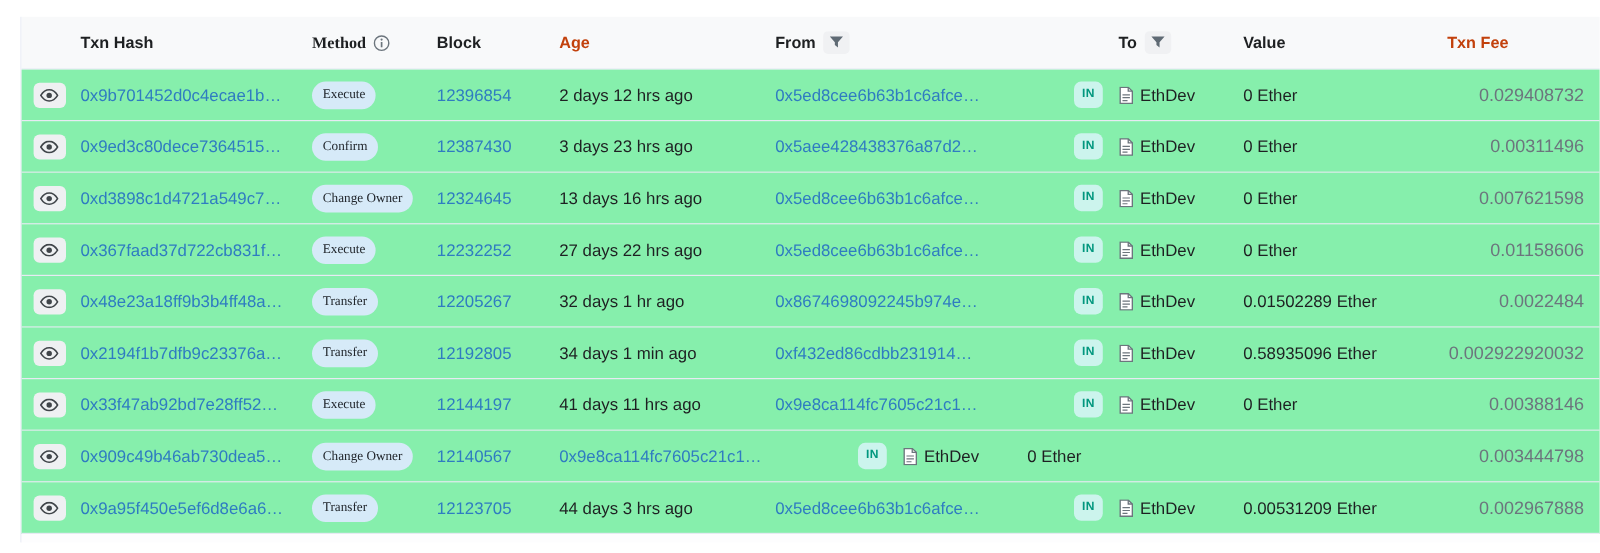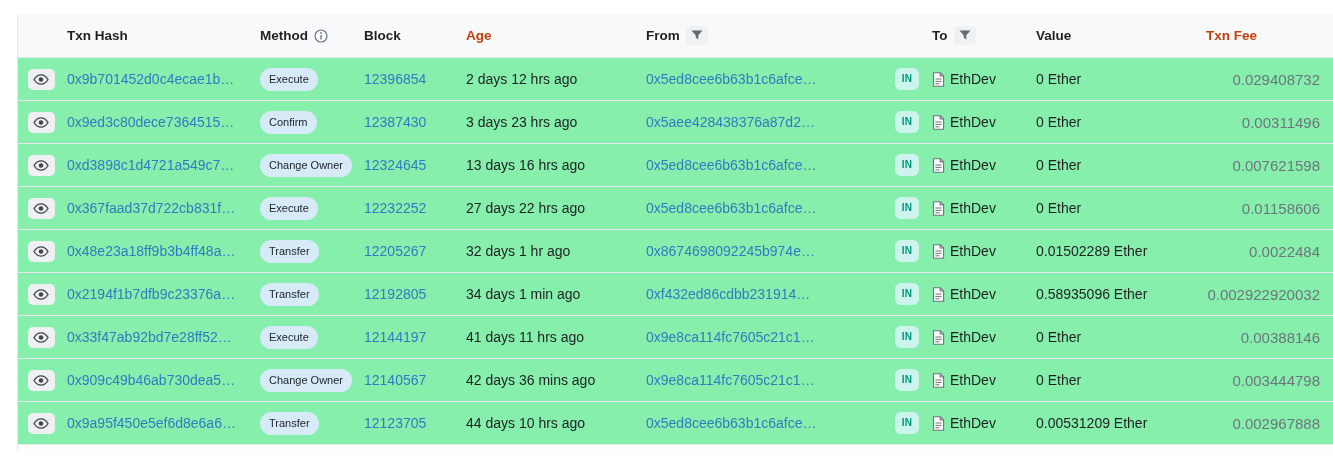--- a/index.html
+++ b/index.html
@@ -8,21 +8,21 @@
   .card { margin:14px 0 0 17px; width:1319px; border-left:1px solid #e7eaf3; }
 
   .thead { display:flex; align-items:center; height:44px; background:#f8f9fa;
     border-bottom:1px solid #e7eaf3; font-size:13.5px; font-weight:700; }
   .row { display:flex; align-items:center; height:43px; background:#86efac;
     border-bottom:1px solid #e7eaf3; font-size:14px; }
 
   
   .c-eye   { width:46px; display:flex; justify-content:center; }
   .c-hash  { width:196px; padding-left:3px; white-space:nowrap; overflow:hidden; }
-  .c-method{ width:104px; }
+  .c-method{ width:104px;font-family:Liberation Serif, serif; }
   .c-block { width:102px; }
   .c-age   { width:180px; white-space:nowrap; }
   .c-from  { width:236px; white-space:nowrap; overflow:hidden; }
   .c-dir   { width:50px; display:flex; justify-content:center; }
   .c-to    { width:104px; display:flex; align-items:center; gap:5px; white-space:nowrap; }
   .c-value { width:166px; white-space:nowrap; }
   .c-fee   { flex:1; text-align:right; padding-right:16px; }
 
   .link { color:#2f7cc1; text-decoration:none; cursor:pointer; }
   .hdr-blue { color:#c2410c; cursor:pointer; }
@@ -305,21 +305,20 @@
       <button class="eye-btn">
         <svg width="16" height="11" viewBox="0 0 24 16">
           <path d="M12 1 C6.5 1 2.6 6.2 1.5 8 C2.6 9.8 6.5 15 12 15 C17.5 15 21.4 9.8 22.5 8 C21.4 6.2 17.5 1 12 1 Z" fill="none" stroke="#40454a" stroke-width="2"></path>
           <circle cx="12" cy="8" r="3.4" fill="#40454a"></circle>
         </svg>
       </button>
     </div>
     <div class="c-hash"><a class="link">0x909c49b46ab730dea5…</a></div>
     <div class="c-method"><span class="method-pill">Change Owner</span></div>
     <div class="c-block"><a class="link">12140567</a></div>
-    <div class="c-age"><span>42 days 36 mins ago</span></div>
     <div class="c-from"><a class="link">0x9e8ca114fc7605c21c1…</a></div>
     <div class="c-dir">
           <span class="dir-badge">IN</span>
         </div>
     <div class="c-to">
       <svg width="13" height="15" viewBox="0 0 13 15">
         <path d="M1.5 0.8 h6.8 L11.6 4 v10.2 H1.5 Z" fill="#fff" stroke="#6c757d" stroke-width="1.1"></path>
         <path d="M8.2 0.8 V4 h3.4" fill="none" stroke="#6c757d" stroke-width="1.1"></path>
         <line x1="3.4" y1="7" x2="9.6" y2="7" stroke="#6c757d" stroke-width="1"></line>
         <line x1="3.4" y1="9.4" x2="9.6" y2="9.4" stroke="#6c757d" stroke-width="1"></line>
@@ -336,21 +335,21 @@
       <button class="eye-btn">
         <svg width="16" height="11" viewBox="0 0 24 16">
           <path d="M12 1 C6.5 1 2.6 6.2 1.5 8 C2.6 9.8 6.5 15 12 15 C17.5 15 21.4 9.8 22.5 8 C21.4 6.2 17.5 1 12 1 Z" fill="none" stroke="#40454a" stroke-width="2"></path>
           <circle cx="12" cy="8" r="3.4" fill="#40454a"></circle>
         </svg>
       </button>
     </div>
     <div class="c-hash"><a class="link">0x9a95f450e5ef6d8e6a6…</a></div>
     <div class="c-method"><span class="method-pill">Transfer</span></div>
     <div class="c-block"><a class="link">12123705</a></div>
-    <div class="c-age"><span>44 days 10 hrs ago</span></div>
+    <div class="c-age"><span>44 days 3 hrs ago</span></div>
     <div class="c-from"><a class="link">0x5ed8cee6b63b1c6afce…</a></div>
     <div class="c-dir">
           <span class="dir-badge">IN</span>
         </div>
     <div class="c-to">
       <svg width="13" height="15" viewBox="0 0 13 15">
         <path d="M1.5 0.8 h6.8 L11.6 4 v10.2 H1.5 Z" fill="#fff" stroke="#6c757d" stroke-width="1.1"></path>
         <path d="M8.2 0.8 V4 h3.4" fill="none" stroke="#6c757d" stroke-width="1.1"></path>
         <line x1="3.4" y1="7" x2="9.6" y2="7" stroke="#6c757d" stroke-width="1"></line>
         <line x1="3.4" y1="9.4" x2="9.6" y2="9.4" stroke="#6c757d" stroke-width="1"></line>

